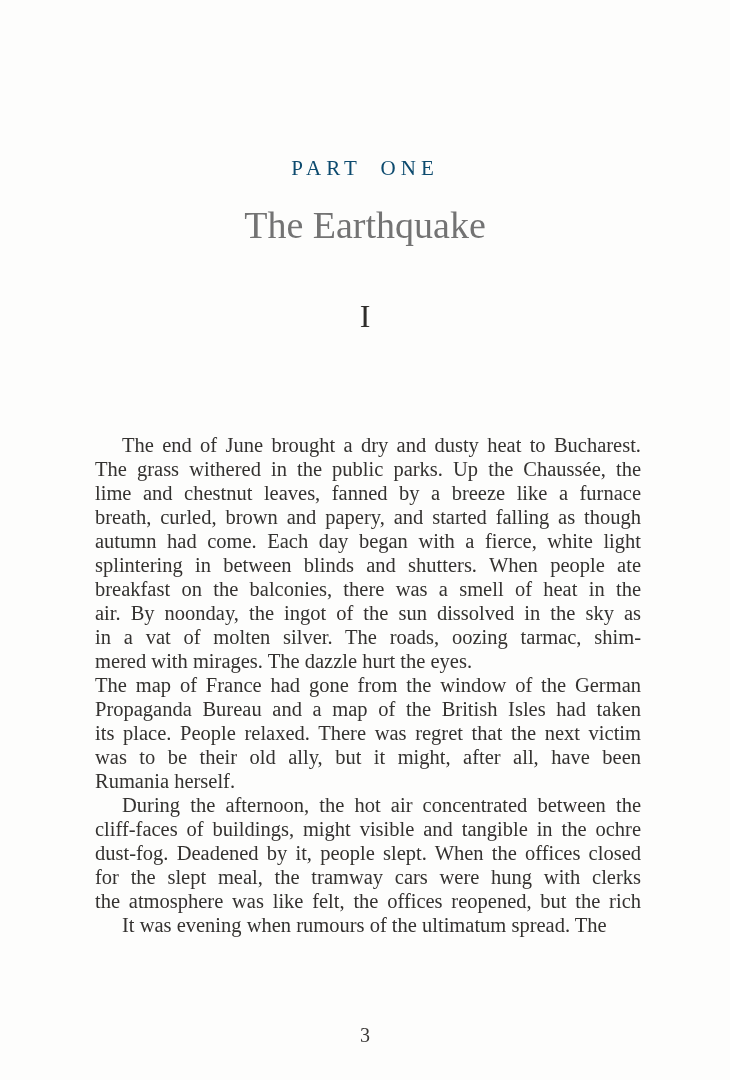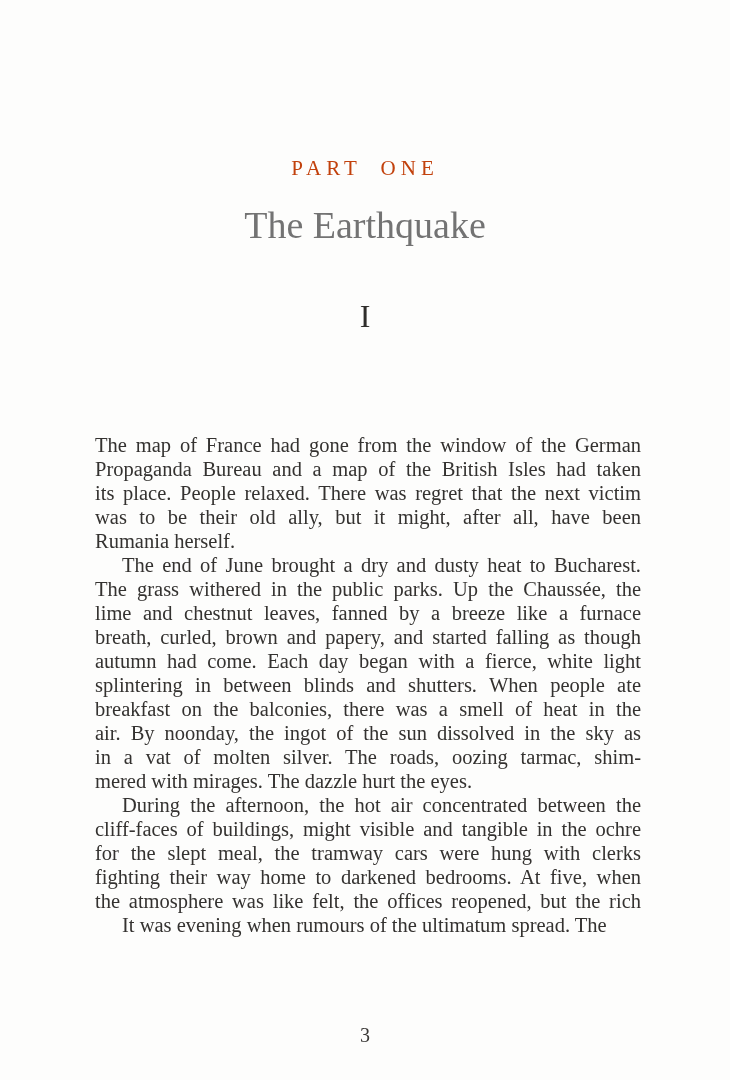--- a/index.html
+++ b/index.html
@@ -19,21 +19,21 @@
   .part-heading {
     position: absolute;
     top: 157px;
     left: 0;
     width: 730px;
     text-align: center;
     font-size: 21px;
     line-height: 22px;
     letter-spacing: 5px;
     word-spacing: 9px;
-    color: #c2410c;
+    color: #0c4a6e;
   }
   .book-title {
     position: absolute;
     top: 202px;
     left: 0;
     width: 730px;
     text-align: center;
     font-size: 38px;
     line-height: 46px;
     font-weight: normal;
@@ -90,44 +90,44 @@
 <body>
 
 <div class="page">
   <div class="part-heading">PART ONE</div>
 
   <h1 class="book-title">The Earthquake</h1>
 
   <div class="chapter-numeral">I</div>
 
   <div class="body-text">
-      <div class="para">
-        <div class="text-line para-start">The map of France had gone from the window of the German</div>
-        <div class="text-line">Propaganda Bureau and a map of the British Isles had taken</div>
-        <div class="text-line">its place. People relaxed. There was regret that the next victim</div>
-        <div class="text-line">was to be their old ally, but it might, after all, have been</div>
-        <div class="text-line para-end">Rumania herself.</div>
-      </div>
       <div class="para indented">
         <div class="text-line para-start">The end of June brought a dry and dusty heat to Bucharest.</div>
         <div class="text-line">The grass withered in the public parks. Up the Chaussée, the</div>
         <div class="text-line">lime and chestnut leaves, fanned by a breeze like a furnace</div>
         <div class="text-line">breath, curled, brown and papery, and started falling as though</div>
         <div class="text-line">autumn had come. Each day began with a fierce, white light</div>
         <div class="text-line">splintering in between blinds and shutters. When people ate</div>
         <div class="text-line">breakfast on the balconies, there was a smell of heat in the</div>
         <div class="text-line">air. By noonday, the ingot of the sun dissolved in the sky as</div>
         <div class="text-line">in a vat of molten silver. The roads, oozing tarmac, shim-</div>
         <div class="text-line para-end">mered with mirages. The dazzle hurt the eyes.</div>
       </div>
+      <div class="para">
+        <div class="text-line para-start">The map of France had gone from the window of the German</div>
+        <div class="text-line">Propaganda Bureau and a map of the British Isles had taken</div>
+        <div class="text-line">its place. People relaxed. There was regret that the next victim</div>
+        <div class="text-line">was to be their old ally, but it might, after all, have been</div>
+        <div class="text-line para-end">Rumania herself.</div>
+      </div>
       <div class="para indented">
         <div class="text-line para-start">During the afternoon, the hot air concentrated between the</div>
         <div class="text-line">cliff-faces of buildings, might visible and tangible in the ochre</div>
+        <div class="text-line">dust-fog. Deadened by it, people slept. When the offices closed</div>
         <div class="text-line">for the slept meal, the tramway cars were hung with clerks</div>
-        <div class="text-line">fighting their way home to darkened bedrooms. At five, when</div>
         <div class="text-line">the atmosphere was like felt, the offices reopened, but the rich</div>
       </div>
       <div class="para indented">
         <div class="text-line para-start para-end">It was evening when rumours of the ultimatum spread. The</div>
       </div>
     </div>
 
   <div class="page-number">3</div>
 </div>
 

